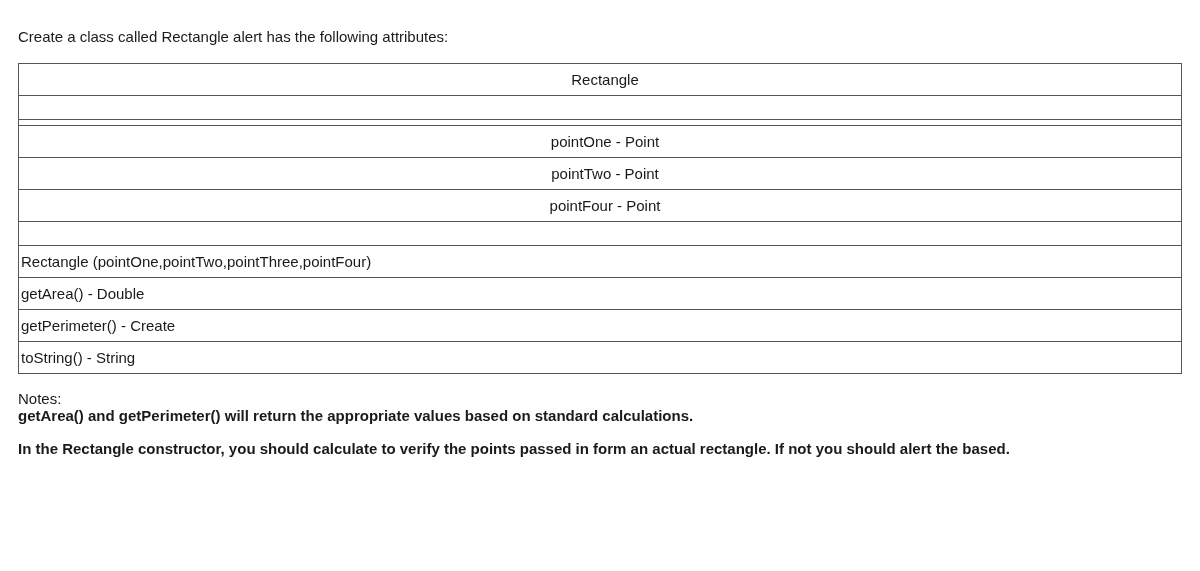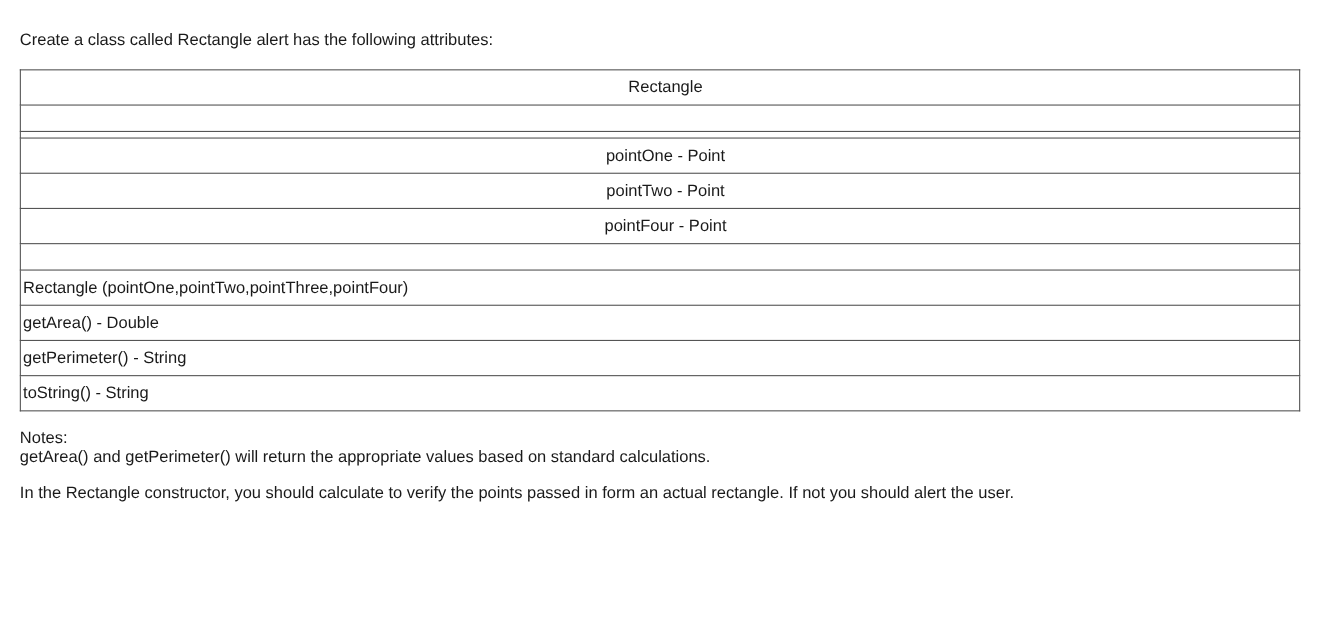--- a/index.html
+++ b/index.html
@@ -44,20 +44,21 @@
       border-top: 1px solid #555;
       border-bottom: 1px solid #555;
       height: 6px;
       padding: 0;
     }
     .notes-heading {
       margin-top: 14px;
     }
     .notes-line {
       margin-bottom: 16px;
+      font-weight: bold;
     }
   </style>
 </head>
 <body>
 
 <p class="intro">Create a class called Rectangle alert has the following attributes:</p>
 
 <table>
   <tbody>
       <tr>
@@ -81,23 +82,23 @@
   <tr>
         <td class="spacer"></td>
       </tr>
   <tr>
         <td class="left">Rectangle (pointOne,pointTwo,pointThree,pointFour)</td>
       </tr>
   <tr>
         <td class="left">getArea() - Double</td>
       </tr>
   <tr>
-        <td class="left">getPerimeter() - String</td>
+        <td class="left">getPerimeter() - Create</td>
       </tr>
   <tr>
         <td class="left">toString() - String</td>
       </tr>
 </tbody>
   </table>
 
 <p class="notes-heading">Notes:</p>
 <p class="notes-line">getArea() and getPerimeter() will return the appropriate values based on standard calculations.</p>
-<p class="notes-line">In the Rectangle constructor, you should calculate to verify the points passed in form an actual rectangle. If not you should alert the user.</p>
+<p class="notes-line">In the Rectangle constructor, you should calculate to verify the points passed in form an actual rectangle. If not you should alert the based.</p>
 
 </body></html>

